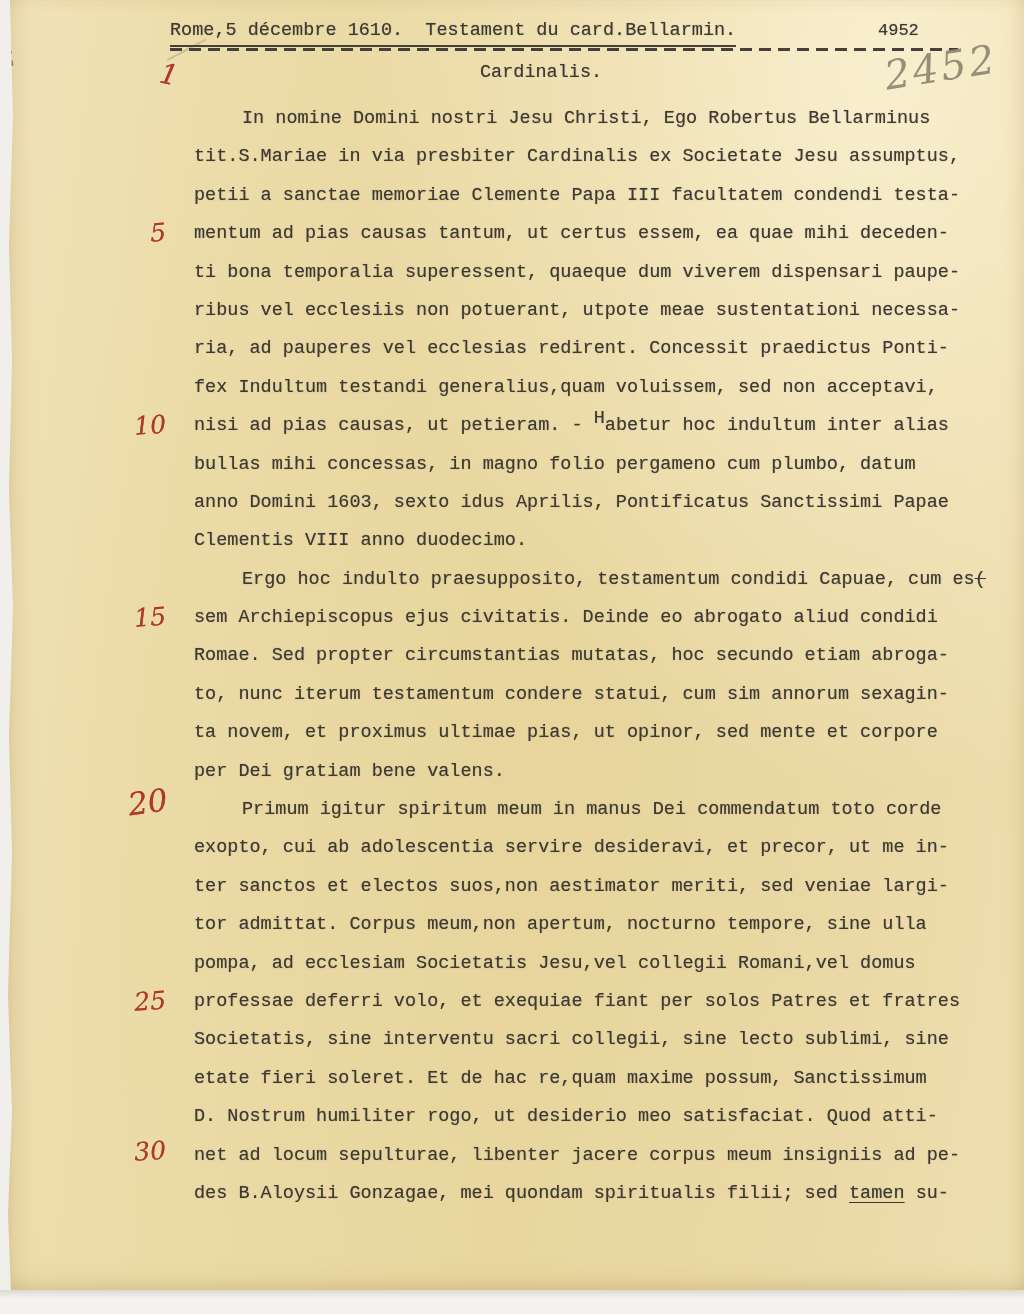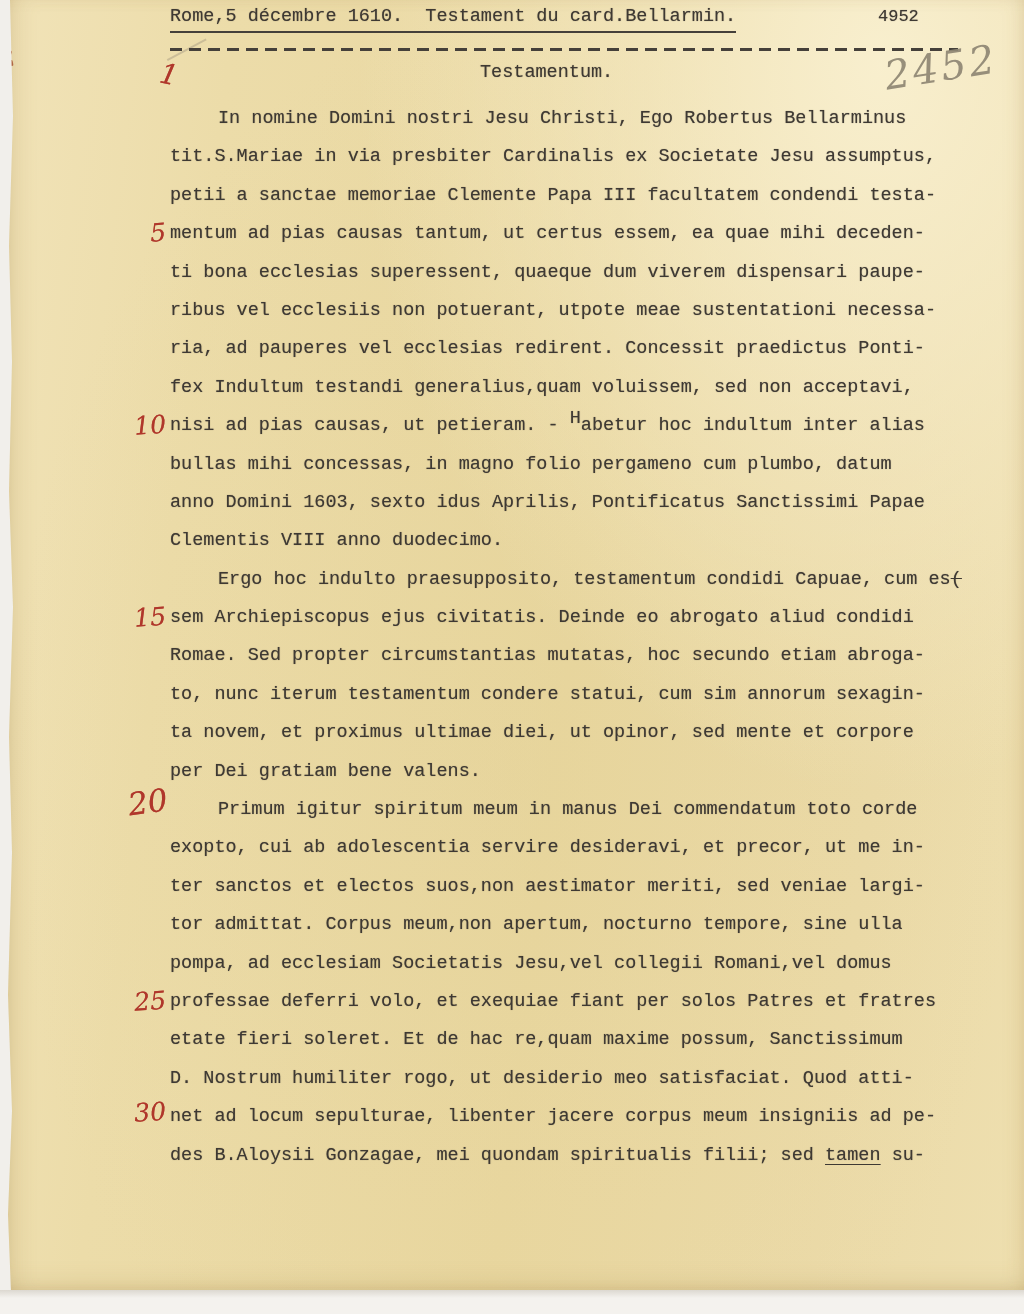--- a/index.html
+++ b/index.html
@@ -13,21 +13,21 @@
     position:absolute;left:0;top:0;width:1024px;height:1292px;
     background:
       radial-gradient(ellipse at 86% 5%, rgba(249,240,208,.95), rgba(249,240,208,0) 42%),
       radial-gradient(ellipse at 50% 60%, rgba(226,208,148,.35), rgba(226,208,148,0) 70%),
       linear-gradient(97deg,#f1e3b8 0%,#ecdca9 20%,#e9d7a0 55%,#ebdaa8 82%,#eedfaf 100%);
     box-shadow: inset 26px 0 30px -22px rgba(150,118,58,.45), inset -10px 0 24px -14px rgba(150,118,58,.28), inset 0 -18px 30px -20px rgba(150,118,58,.35), 0 2px 4px rgba(100,90,70,.45);
     clip-path: polygon(10px 0, 100% 0, 100% 100%, 11px 100%, 8px 94%, 12px 86%, 8px 77%, 12px 66%, 9px 57%, 13px 47%, 9px 38%, 12px 28%, 9px 19%, 13px 9%);
   }
   .ink{color:#3e3933;text-shadow:0 0 1px rgba(62,57,51,.55);}
   
-  .header-row{position:absolute;top:6px;left:0;width:1024px;height:30px;}
+  .header-row{position:absolute;top:20px;left:0;width:1024px;height:30px;}
   .header-title{
     position:absolute;left:170px;top:0;display:inline-block;white-space:pre;
     font-size:18.5px;line-height:22px;border-bottom:2px solid #45403a;padding-bottom:3px;
   }
   .page-number{position:absolute;left:878px;top:0;font-size:17px;line-height:22px;white-space:pre;}
   .header-dashes{
     position:absolute;left:170px;top:48px;width:788px;height:3px;
     background:repeating-linear-gradient(90deg,#45403a 0 12px,rgba(0,0,0,0) 12px 19px);
   }
   .pencil-number{
@@ -39,21 +39,21 @@
     border-top:2px solid rgba(140,130,115,.35);transform:rotate(-28deg);}
   
   .heading-row{position:absolute;top:62px;left:0;width:1024px;height:30px;}
   .heading-text{position:absolute;left:480px;top:0;font-size:18.5px;white-space:pre;}
   .red-mark{font-family:"DejaVu Serif",serif;font-style:italic;color:#b0372b;
     text-shadow:0 0 .6px rgba(176,55,43,.7);}
   .heading-marker{position:absolute;left:160px;top:-4px;font-size:28px;transform:rotate(12deg);}
   
   .body-text{position:absolute;left:170px;top:100px;width:800px;font-size:18.5px;}
   .line{position:relative;height:38.4px;line-height:38.4px;white-space:pre;}
-  .line .txt{display:inline-block;}
+  .line .txt{display:inline-block;margin-left:24px;}
   .line.indent .txt{padding-left:48px;}
   .marker{
     position:absolute;left:-42px;top:0;width:38px;text-align:right;
     font-family:"DejaVu Serif",serif;font-style:italic;font-size:25px;
     color:#b0372b;line-height:38.4px;text-shadow:0 0 .6px rgba(176,55,43,.7);
     transform:rotate(-4deg);
   }
   .marker[data-marker="20"]{font-size:31px;top:-8px;transform:rotate(-8deg);}
   .marker[data-marker="30"]{top:-4px;}
   .seg-sup{position:relative;top:-7px;}
@@ -74,47 +74,48 @@
 
   <div class="header-row">
     <span class="header-title ink">Rome,5 décembre 1610.  Testament du card.Bellarmin.</span>
     <span class="page-number ink">4952</span>
   </div>
   <div class="header-dashes"></div>
   <span class="pencil-number">2452</span>
 
   <div class="heading-row">
     <span class="heading-marker red-mark">1</span>
-    <span class="heading-text ink">Testamentum.</span>
+    <span class="heading-text ink">Cardinalis.</span>
   </div>
 
   <div class="body-text ink" id="body-lines">
       <div class="line indent"><span class="txt"><span>In nomine Domini nostri Jesu Christi, Ego Robertus Bellarminus</span></span></div>
       <div class="line"><span class="txt"><span>tit.S.Mariae in via presbiter Cardinalis ex Societate Jesu assumptus,</span></span></div>
       <div class="line"><span class="txt"><span>petii a sanctae memoriae Clemente Papa III facultatem condendi testa-</span></span></div>
       <div class="line"><span class="marker red-mark" data-marker="5">5</span><span class="txt"><span>mentum ad pias causas tantum, ut certus essem, ea quae mihi deceden-</span></span></div>
-      <div class="line"><span class="txt"><span>ti bona ecclesias superessent, quaeque dum viverem dispensari paupe-</span></span></div>
+      <div class="line"><span class="txt"><span>ti bona temporalia superessent, quaeque dum viverem dispensari paupe-</span></span></div>
       <div class="line"><span class="txt"><span>ribus vel ecclesiis non potuerant, utpote meae sustentationi necessa-</span></span></div>
       <div class="line"><span class="txt"><span>ria, ad pauperes vel ecclesias redirent. Concessit praedictus Ponti-</span></span></div>
       <div class="line"><span class="txt"><span>fex Indultum testandi generalius,quam voluissem, sed non acceptavi,</span></span></div>
       <div class="line"><span class="marker red-mark" data-marker="10">10</span><span class="txt"><span>nisi ad pias causas, ut petieram. - </span><span class="seg-sup">H</span><span>abetur hoc indultum inter alias</span></span></div>
       <div class="line"><span class="txt"><span>bullas mihi concessas, in magno folio pergameno cum plumbo, datum</span></span></div>
       <div class="line"><span class="txt"><span>anno Domini 1603, sexto idus Aprilis, Pontificatus Sanctissimi Papae</span></span></div>
       <div class="line"><span class="txt"><span>Clementis VIII anno duodecimo.</span></span></div>
       <div class="line indent"><span class="txt"><span>Ergo hoc indulto praesupposito, testamentum condidi Capuae, cum es</span><span class="seg-strike">(</span></span></div>
       <div class="line"><span class="marker red-mark" data-marker="15">15</span><span class="txt"><span>sem Archiepiscopus ejus civitatis. Deinde eo abrogato aliud condidi</span></span></div>
       <div class="line"><span class="txt"><span>Romae. Sed propter circumstantias mutatas, hoc secundo etiam abroga-</span></span></div>
       <div class="line"><span class="txt"><span>to, nunc iterum testamentum condere statui, cum sim annorum sexagin-</span></span></div>
-      <div class="line"><span class="txt"><span>ta novem, et proximus ultimae diei, ut opinor, sed mente et corpore</span></span></div>
+      <div class="line"><span class="txt"><span>ta novem, et proximus ultimae pias, ut opinor, sed mente et corpore</span></span></div>
       <div class="line"><span class="txt"><span>per Dei gratiam bene valens.</span></span></div>
       <div class="line indent"><span class="marker red-mark" data-marker="20">20</span><span class="txt"><span>Primum igitur spiritum meum in manus Dei commendatum toto corde</span></span></div>
       <div class="line"><span class="txt"><span>exopto, cui ab adolescentia servire desideravi, et precor, ut me in-</span></span></div>
       <div class="line"><span class="txt"><span>ter sanctos et electos suos,non aestimator meriti, sed veniae largi-</span></span></div>
       <div class="line"><span class="txt"><span>tor admittat. Corpus meum,non apertum, nocturno tempore, sine ulla</span></span></div>
       <div class="line"><span class="txt"><span>pompa, ad ecclesiam Societatis Jesu,vel collegii Romani,vel domus</span></span></div>
       <div class="line"><span class="marker red-mark" data-marker="25">25</span><span class="txt"><span>professae deferri volo, et exequiae fiant per solos Patres et fratres</span></span></div>
+      <div class="line"><span class="txt"><span>Societatis, sine interventu sacri collegii, sine lecto sublimi, sine</span></span></div>
       <div class="line"><span class="txt"><span>etate fieri soleret. Et de hac re,quam maxime possum, Sanctissimum</span></span></div>
       <div class="line"><span class="txt"><span>D. Nostrum humiliter rogo, ut desiderio meo satisfaciat. Quod atti-</span></span></div>
       <div class="line"><span class="marker red-mark" data-marker="30">30</span><span class="txt"><span>net ad locum sepulturae, libenter jacere corpus meum insigniis ad pe-</span></span></div>
       <div class="line"><span class="txt"><span>des B.Aloysii Gonzagae, mei quondam spiritualis filii; sed </span><span class="seg-underline">tamen</span><span> su-</span></span></div>
     </div>
 </div>
 <div class="scan-shadow"></div>
 
 </body></html>

